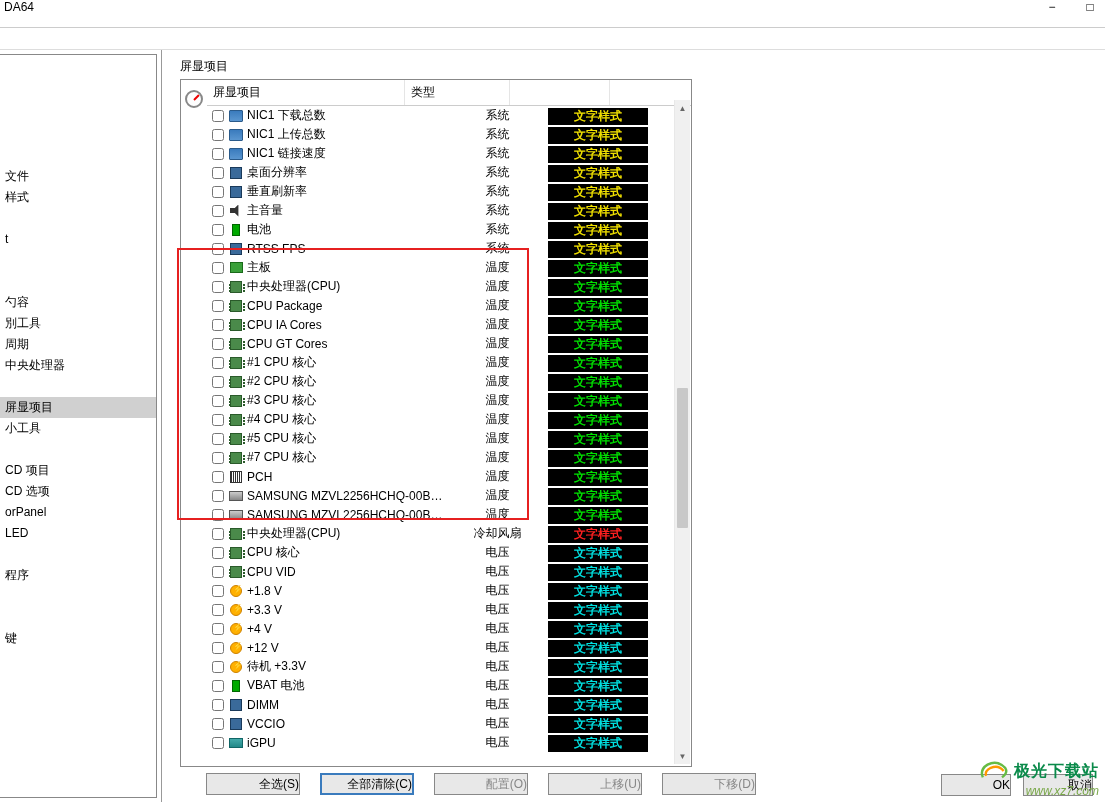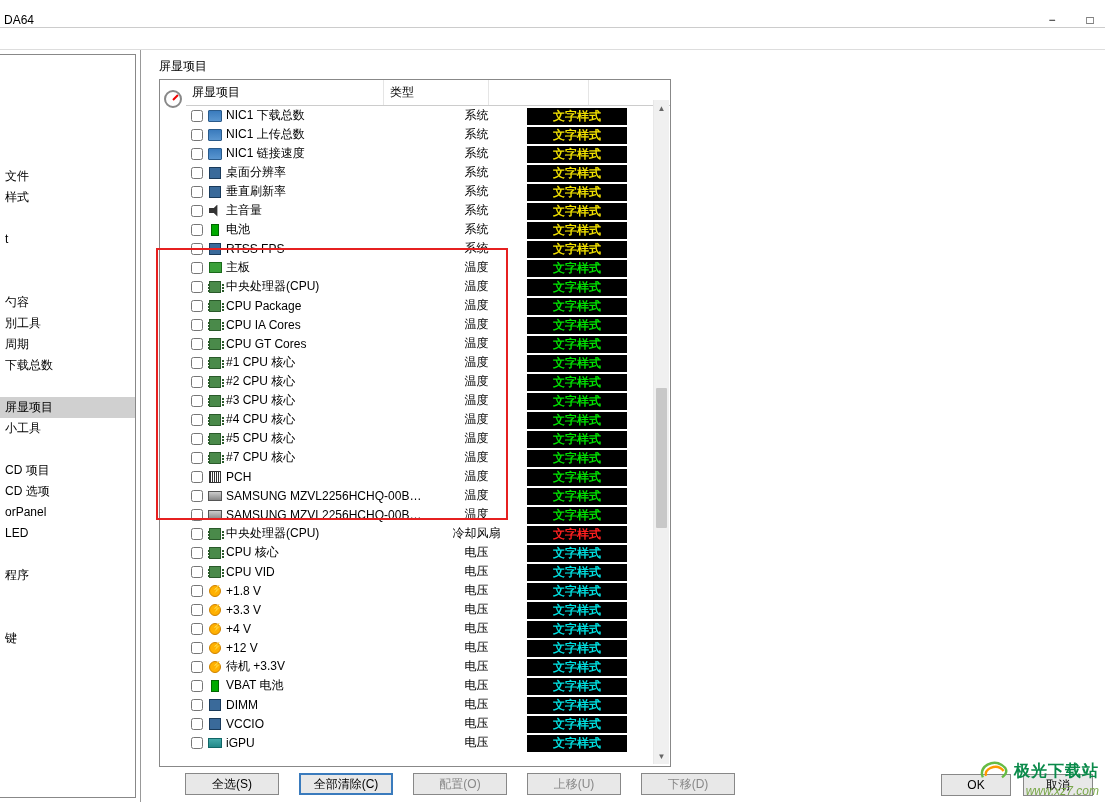--- a/index.html
+++ b/index.html
@@ -11,39 +11,39 @@
     color: #000;
     overflow: hidden;
     width: 1105px;
     height: 802px;
     position: relative;
   }
   .titlebar {
     height: 28px;
     border-bottom: 1px solid #ccc;
     display: flex;
-    align-items: flex-end;
+    align-items: flex-start;
     justify-content: space-between;
     padding: 0 8px 0 4px;
     background: #fff;
   }
   .titlebar-title { font-size: 12px; }
   .win-controls { display: flex; gap: 24px; align-items: center; }
   .win-btn { width: 14px; height: 14px; display: inline-flex; align-items: center; justify-content: center; cursor: default; }
   .menubar {
     height: 22px;
     border-bottom: 1px solid #ddd;
     background: #fff;
   }
   .main {
     display: flex;
     height: calc(802px - 28px - 22px);
   }
   .left-tree {
-    width: 141px;
+    width: 162px;
     border-right: 1px solid #999;
     padding: 6px 4px 6px 0;
     background: #fff;
     position: relative;
   }
   .left-tree-inner {
     border: 1px solid #888;
     position: absolute;
     left: -2px; right: 4px; top: 4px; bottom: 4px;
     padding-top: 6px;
@@ -184,21 +184,21 @@
     gap: 20px;
     margin-top: 6px;
     padding-left: 26px;
   }
   .btn {
     width: 94px;
     height: 22px;
     border: 1px solid #888;
     background: #e8e8e8;
     font-size: 12px;
-    text-align: center;
+    text-align: right;
     line-height: 20px;
     cursor: default;
   }
   .btn.highlight { border: 2px solid #3a7bbd; line-height:18px; }
   .btn.disabled { color: #888; }
   .dlg-buttons {
     position: absolute;
     right: 12px;
     bottom: 6px;
     display: flex;
@@ -245,21 +245,21 @@
         <div class="tree-item">&nbsp;</div>
         <div class="tree-item">文件</div>
         <div class="tree-item">样式</div>
         <div class="tree-item">&nbsp;</div>
         <div class="tree-item">t</div>
         <div class="tree-item">&nbsp;</div>
         <div class="tree-item">&nbsp;</div>
         <div class="tree-item">勺容</div>
         <div class="tree-item">別工具</div>
         <div class="tree-item">周期</div>
-        <div class="tree-item">下载总数</div>
+        <div class="tree-item">中央处理器</div>
         <div class="tree-item">&nbsp;</div>
         <div class="tree-item selected">屏显项目</div>
         <div class="tree-item">小工具</div>
         <div class="tree-item">&nbsp;</div>
         <div class="tree-item">CD 项目</div>
         <div class="tree-item">CD 选项</div>
         <div class="tree-item">orPanel</div>
         <div class="tree-item">LED</div>
         <div class="tree-item">&nbsp;</div>
         <div class="tree-item">程序</div>

